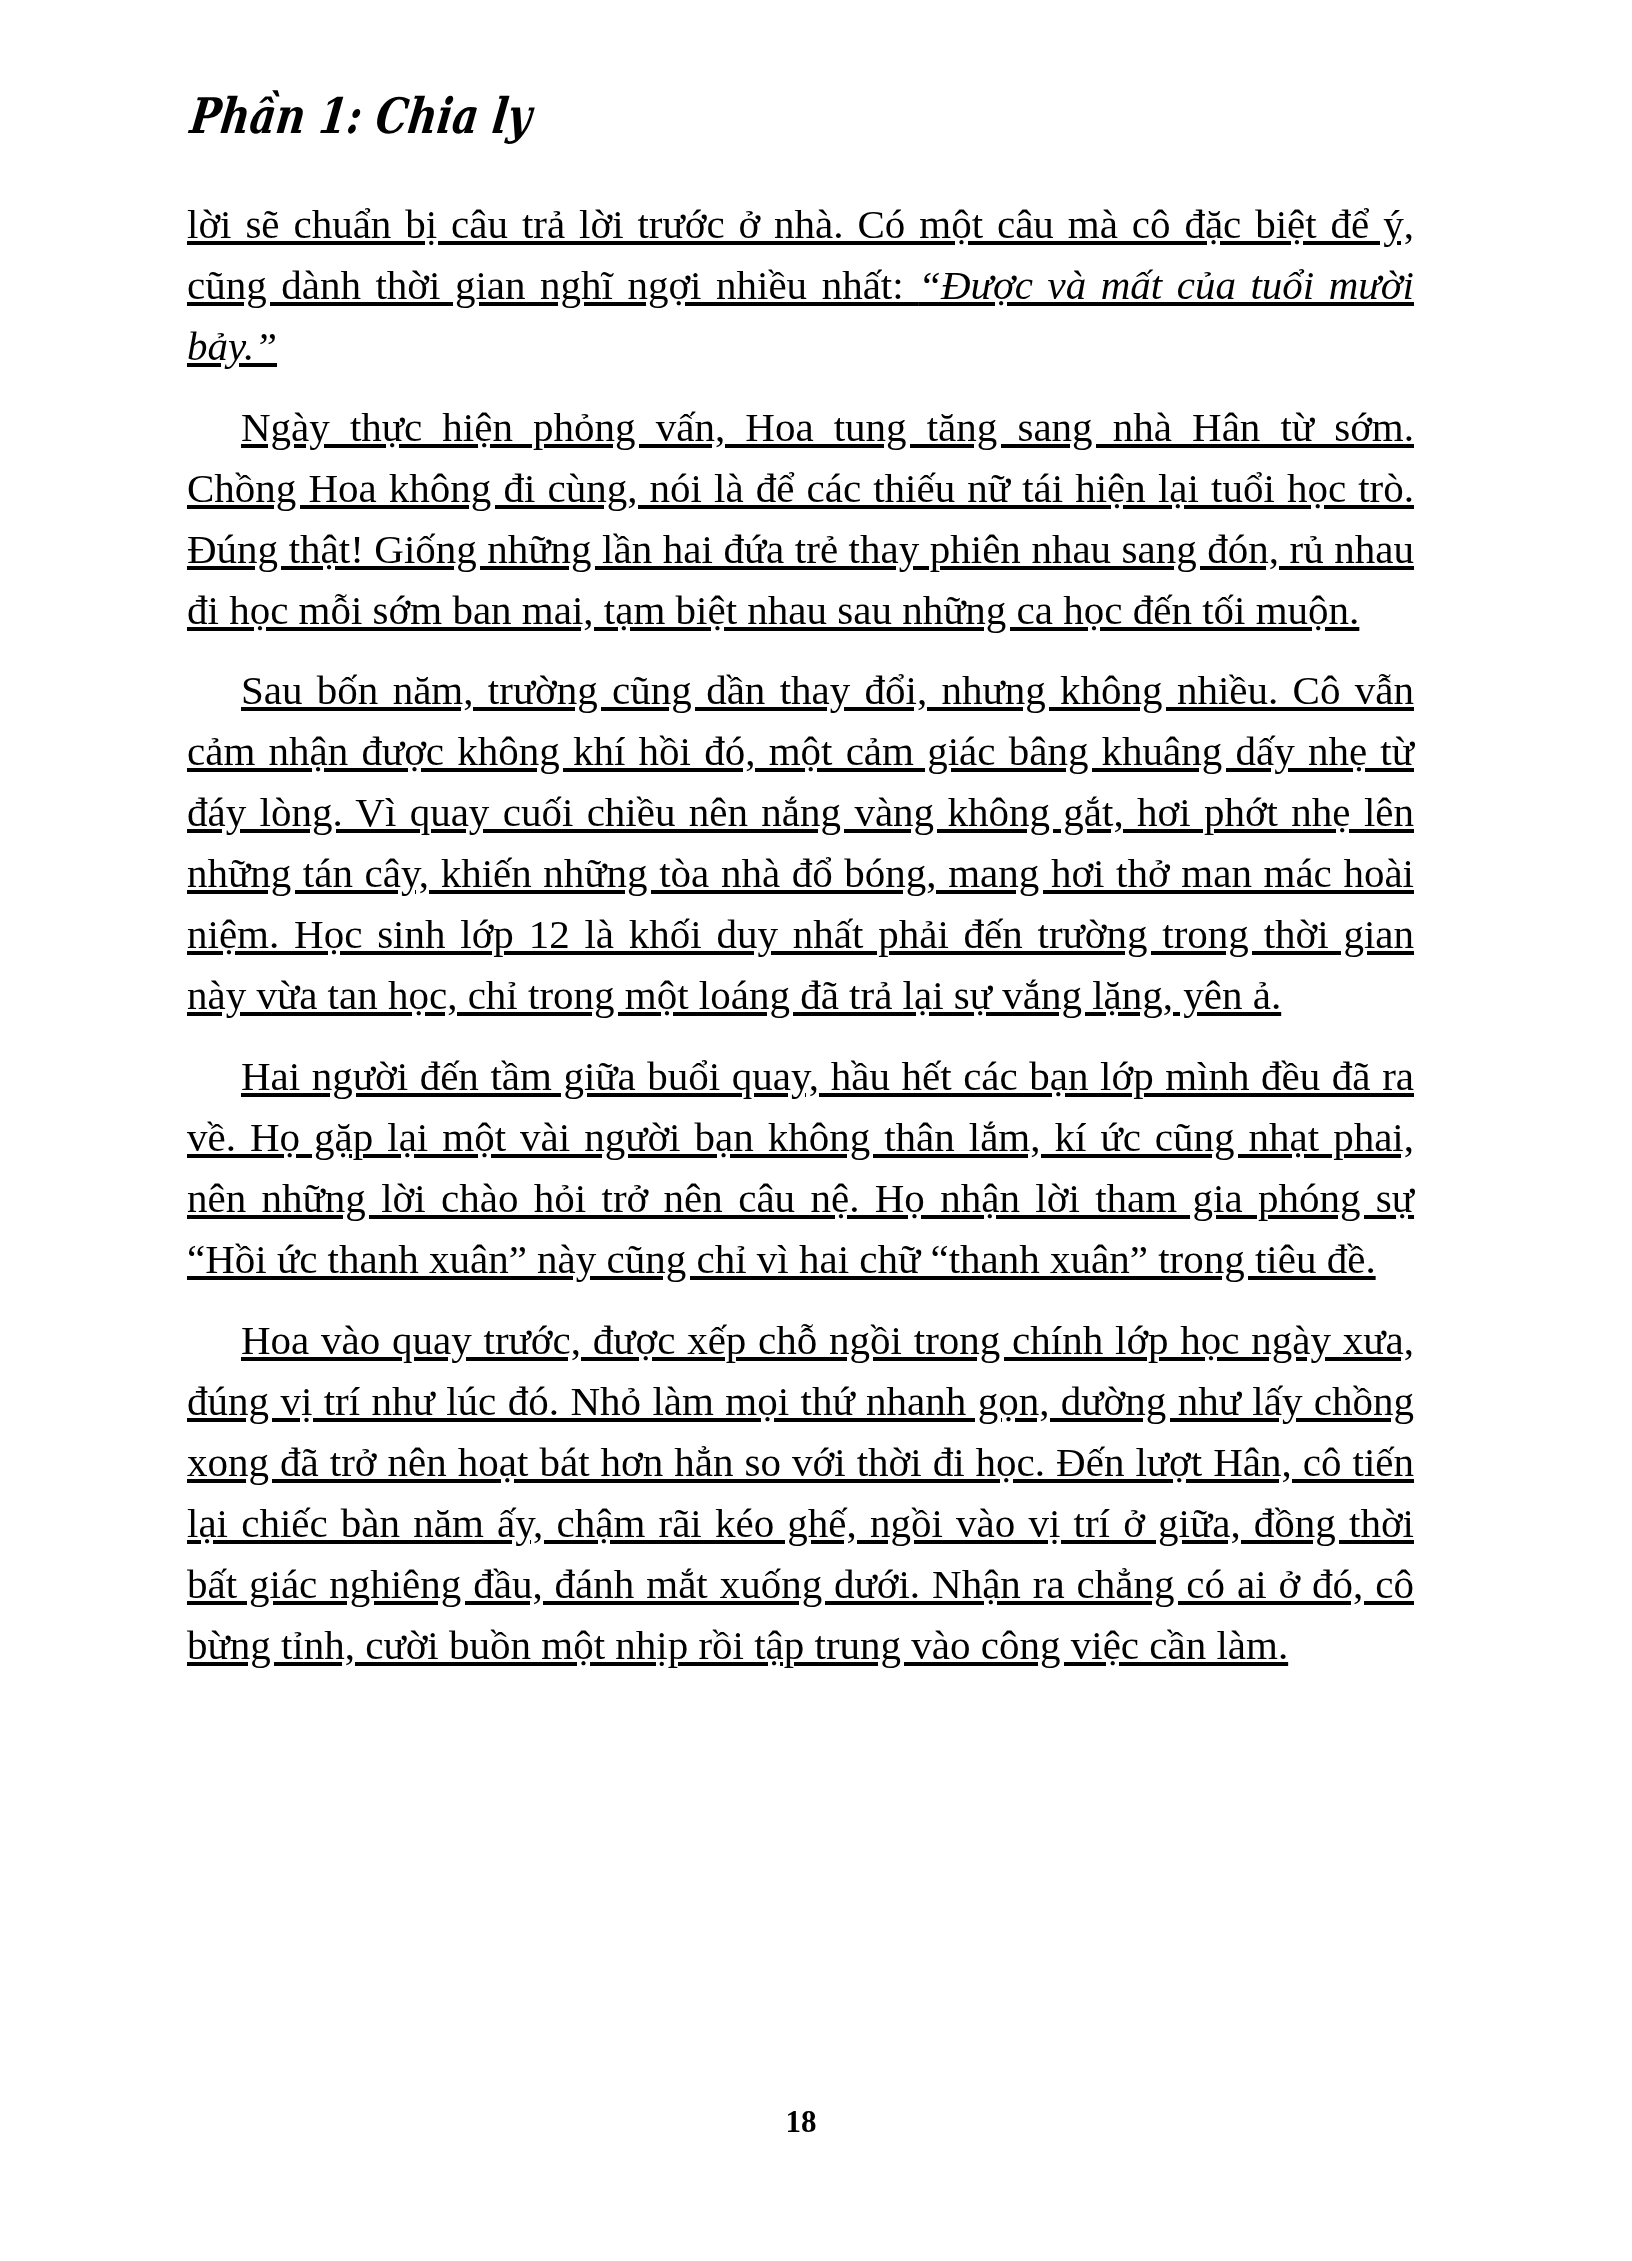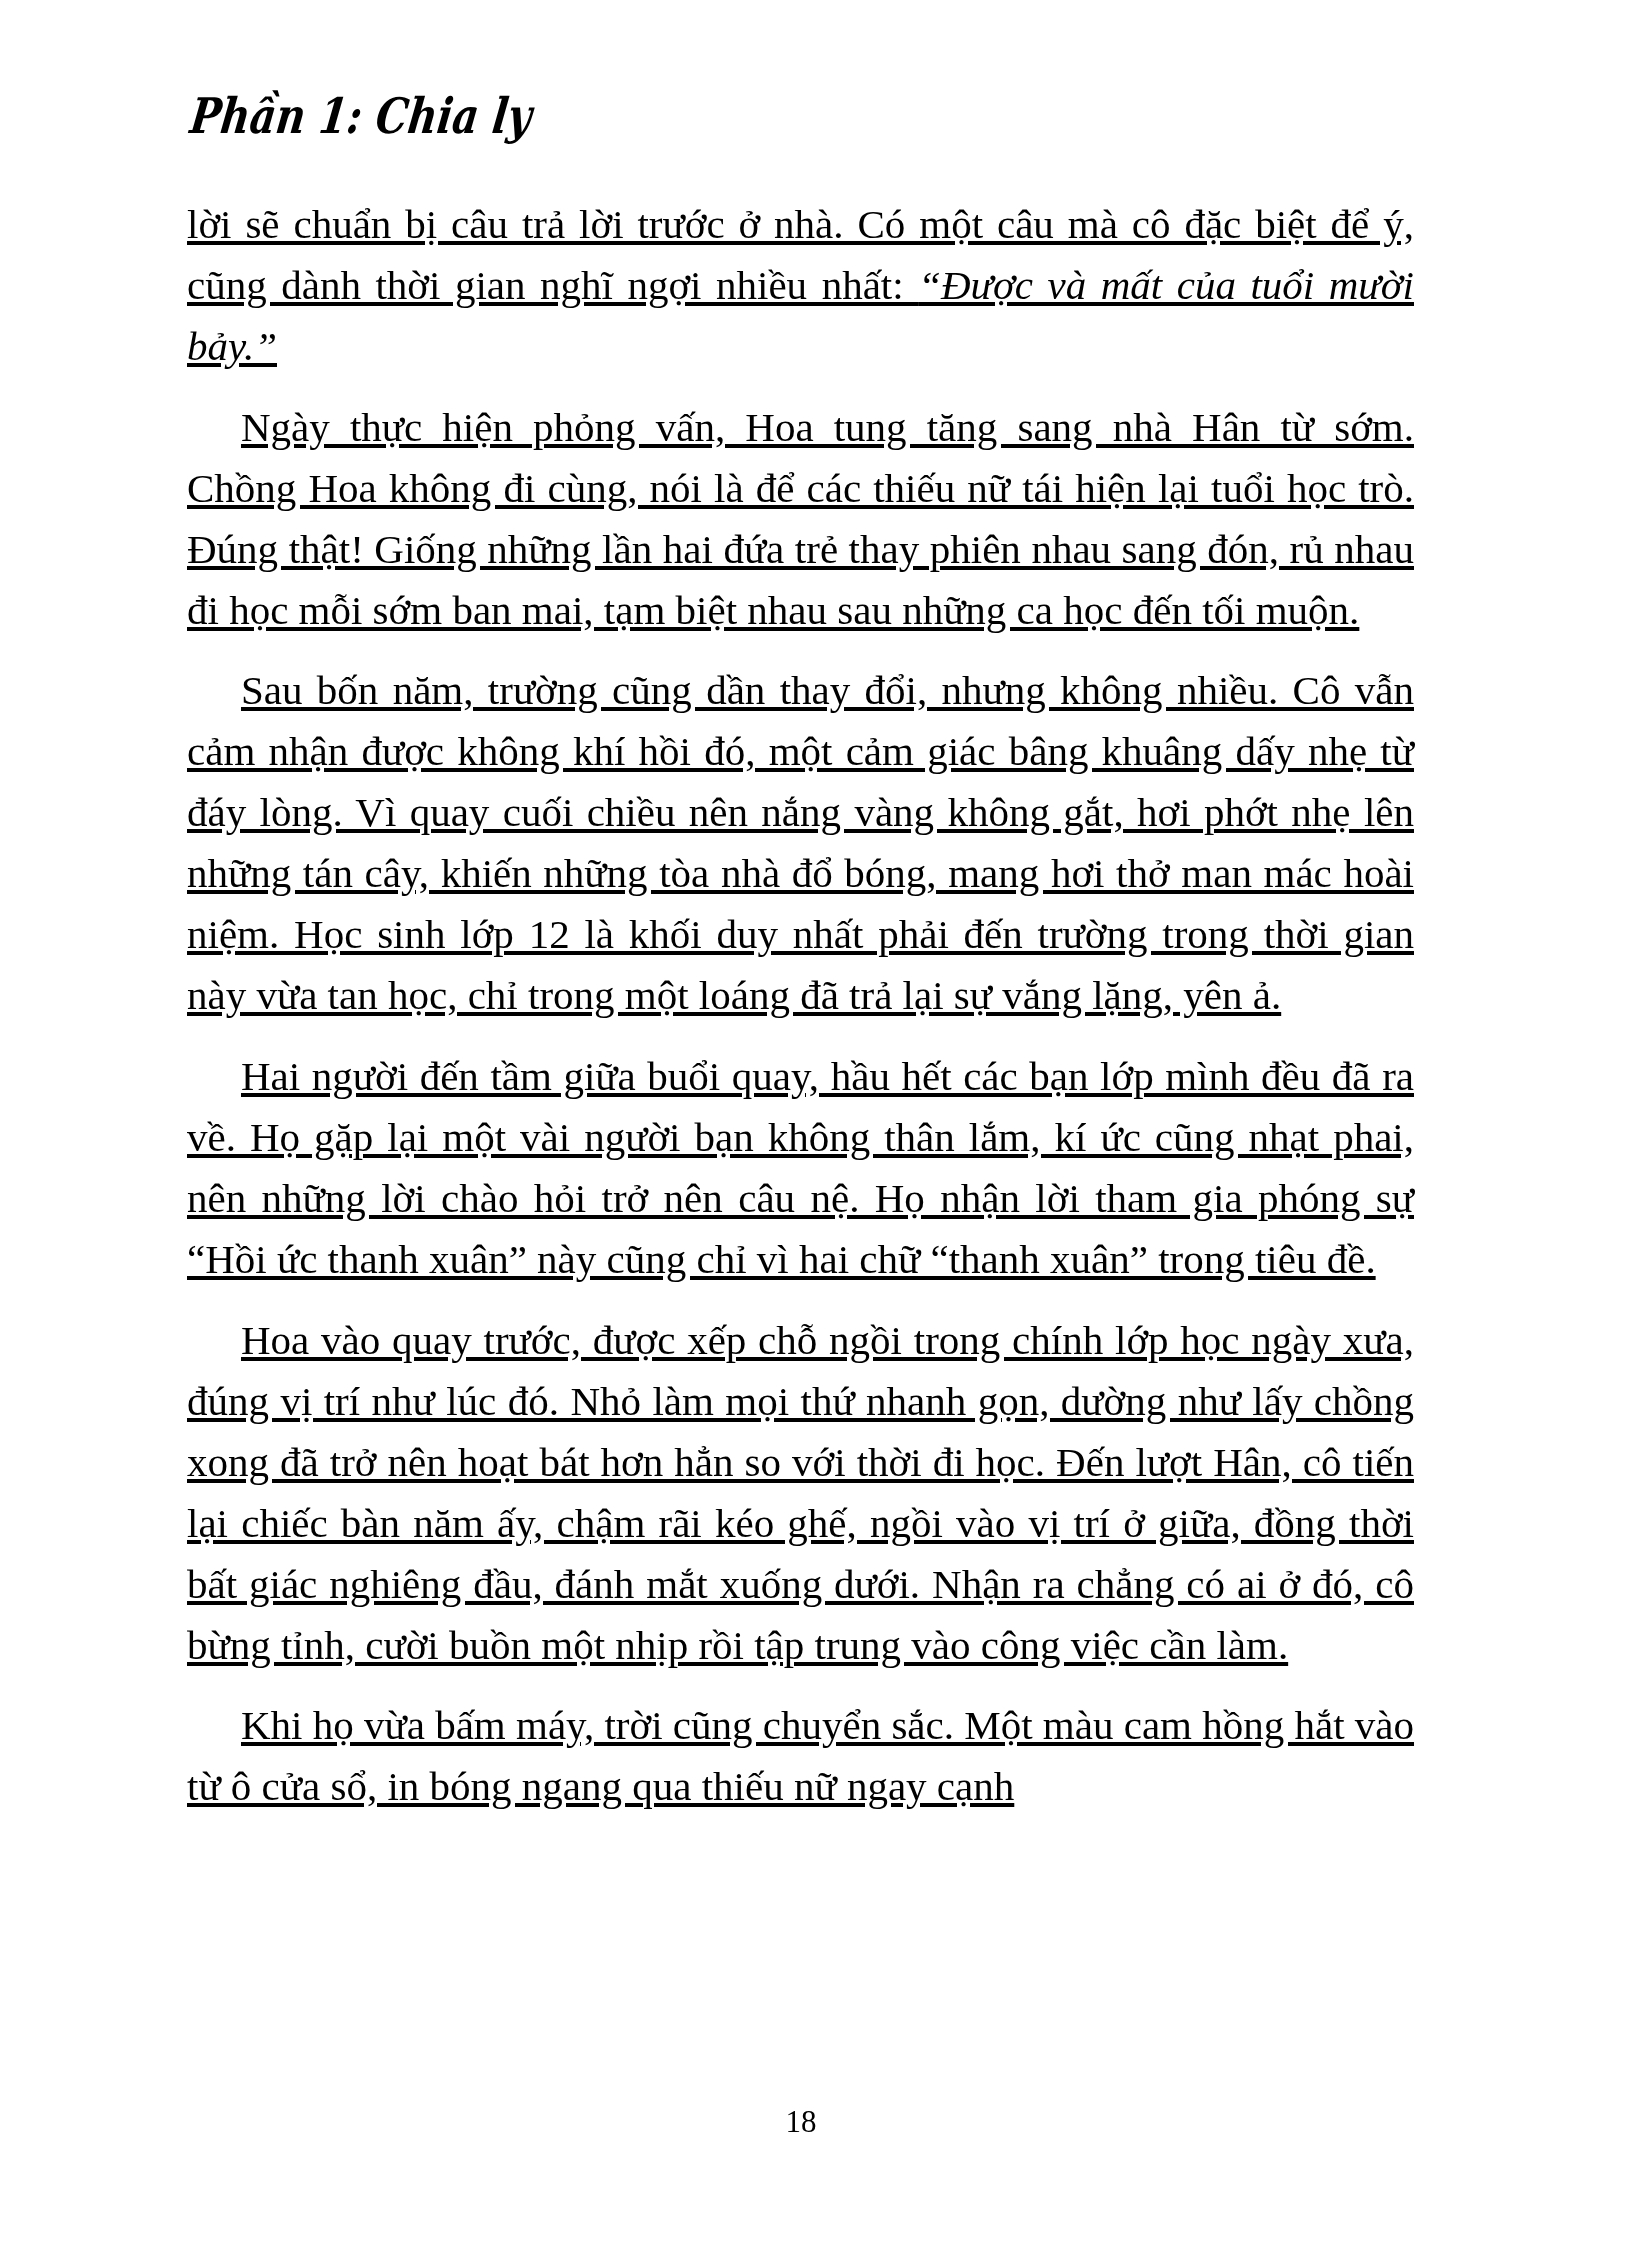--- a/index.html
+++ b/index.html
@@ -45,34 +45,33 @@
   .italic {
     font-style: italic;
   }
   .page-number {
     position: absolute;
     top: 2103px;
     left: 187px;
     width: 1228px;
     text-align: center;
     font-size: 31px;
-    font-weight: 400;
+    font-weight: 700;
     line-height: 1.2;
   }
 </style>
 </head>
 <body>
 
 <div class="page" style="color: rgb(0, 0, 0); background: rgb(255, 255, 255);">
   <div class="section-header">Phần 1: Chia ly</div>
 
   <div class="body-text">
       <p class="para"><span class="">lời sẽ chuẩn bị câu trả lời trước ở nhà. Có một câu mà cô đặc biệt để ý, cũng dành thời gian nghĩ ngợi nhiều nhất: </span><span class="italic">“Được và mất của tuổi mười bảy.”</span></p>
       <p class="para indent"><span class="">Ngày thực hiện phỏng vấn, Hoa tung tăng sang nhà Hân từ sớm. Chồng Hoa không đi cùng, nói là để các thiếu nữ tái hiện lại tuổi học trò. Đúng thật! Giống những lần hai đứa trẻ thay phiên nhau sang đón, rủ nhau đi học mỗi sớm ban mai, tạm biệt nhau sau những ca học đến tối muộn.</span></p>
       <p class="para indent"><span class="">Sau bốn năm, trường cũng dần thay đổi, nhưng không nhiều. Cô vẫn cảm nhận được không khí hồi đó, một cảm giác bâng khuâng dấy nhẹ từ đáy lòng. Vì quay cuối chiều nên nắng vàng không gắt, hơi phớt nhẹ lên những tán cây, khiến những tòa nhà đổ bóng, mang hơi thở man mác hoài niệm. Học sinh lớp 12 là khối duy nhất phải đến trường trong thời gian này vừa tan học, chỉ trong một loáng đã trả lại sự vắng lặng, yên ả.</span></p>
       <p class="para indent"><span class="">Hai người đến tầm giữa buổi quay, hầu hết các bạn lớp mình đều đã ra về. Họ gặp lại một vài người bạn không thân lắm, kí ức cũng nhạt phai, nên những lời chào hỏi trở nên câu nệ. Họ nhận lời tham gia phóng sự “Hồi ức thanh xuân” này cũng chỉ vì hai chữ “thanh xuân” trong tiêu đề.</span></p>
       <p class="para indent"><span class="">Hoa vào quay trước, được xếp chỗ ngồi trong chính lớp học ngày xưa, đúng vị trí như lúc đó. Nhỏ làm mọi thứ nhanh gọn, dường như lấy chồng xong đã trở nên hoạt bát hơn hẳn so với thời đi học. Đến lượt Hân, cô tiến lại chiếc bàn năm ấy, chậm rãi kéo ghế, ngồi vào vị trí ở giữa, đồng thời bất giác nghiêng đầu, đánh mắt xuống dưới. Nhận ra chẳng có ai ở đó, cô bừng tỉnh, cười buồn một nhịp rồi tập trung vào công việc cần làm.</span></p>
-      <p class="para indent"><span class="">Khi họ vừa bấm máy, trời cũng chuyển sắc. Một màu cam hồng hắt vào từ ô cửa sổ, in bóng ngang qua thiếu nữ ngay cạnh</span></p>
     </div>
 
   <div class="page-number">18</div>
 </div>
 
 
 </body></html>

